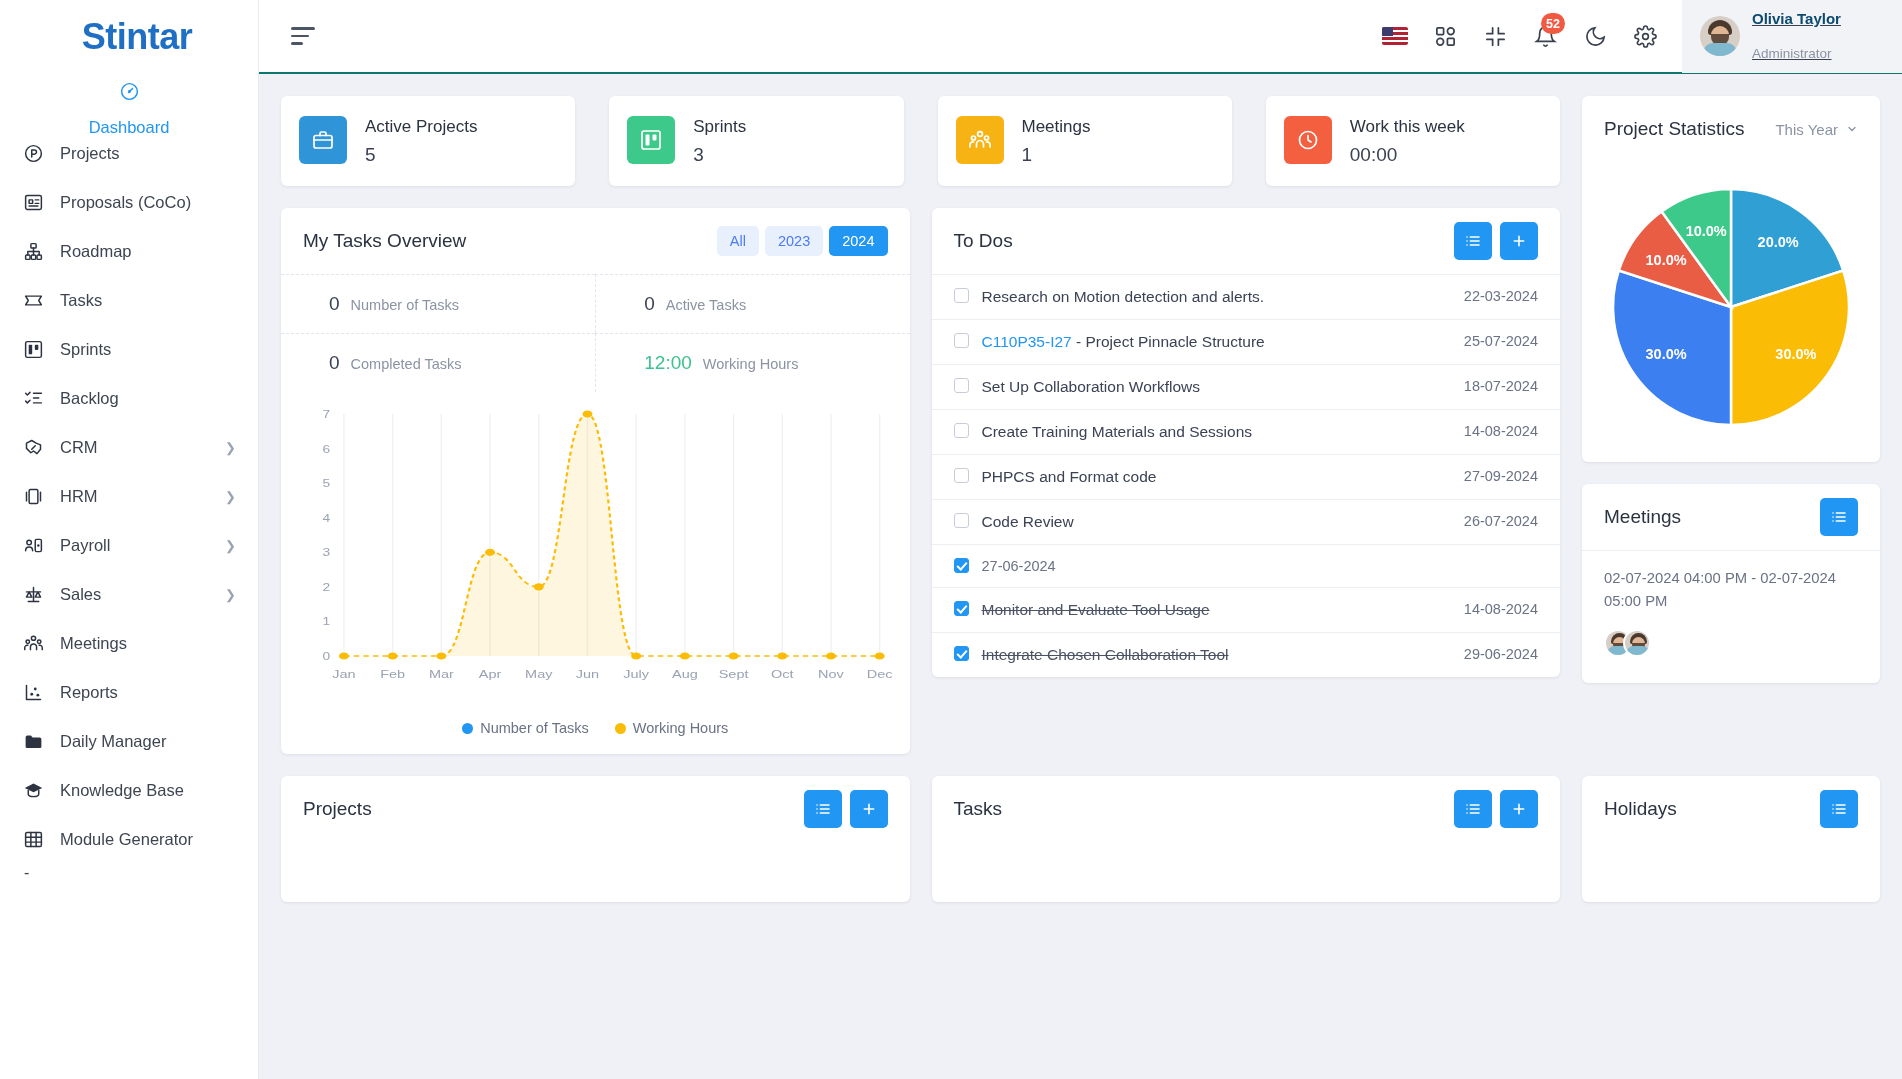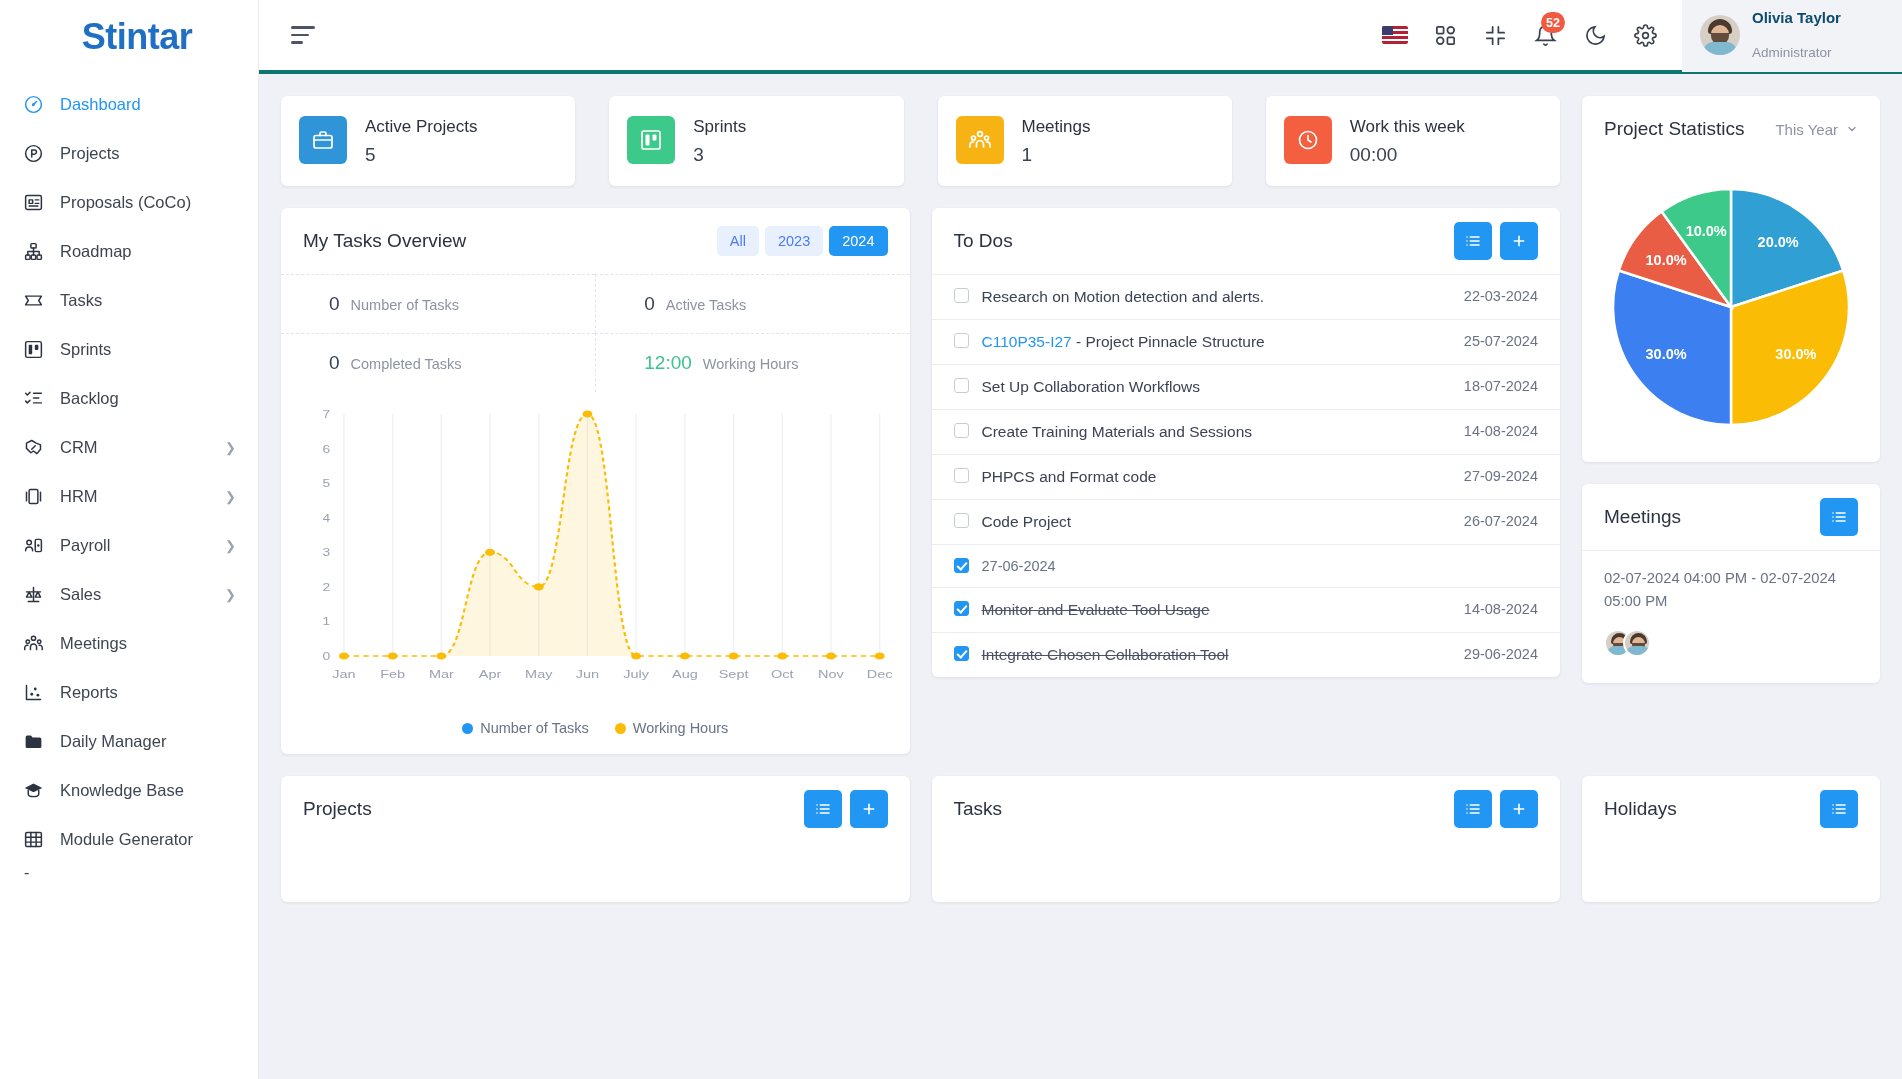--- a/index.html
+++ b/index.html
@@ -31,32 +31,33 @@
   .nav-item {
     display: flex; align-items: center; gap: 16px;
     padding: 0 22px; height: 49px;
     color: #3e4551; font-size: 16.5px;
     cursor: pointer; position: relative;
   }
   .nav-item .nav-ico {
     width: 22px; height: 22px; display: flex; align-items: center; justify-content: center;
     flex: 0 0 22px; color: #2d3340;
   }
-  .nav-item.active { color: #2196f3; }
+  .nav-item.active { color: #2196f3; flex-direction: column; }
   .nav-item.active .nav-ico { color: #2196f3; }
   .nav-label { flex: 1; white-space: nowrap; }
   .chev { color: #9aa3b2; font-size: 13px; margin-left: auto; }
   .nav-dash { padding-left: 24px; color: #3e4551; font-size: 16px; height: 30px; }
 
   
   .main { flex: 1; height: 1079px; display: flex; flex-direction: column; overflow: hidden; }
   .topbar {
     height: 74px; min-height: 74px; background: #ffffff;
     display: flex; align-items: center; padding-left: 32px;
-    border-bottom: 4px solid #0f766e;
+    border-bottom: 2px solid #0f766e;
+    text-decoration: underline;
   }
   .hamburger { width: 28px; cursor: pointer; display: flex; flex-direction: column; gap: 5px; }
   .hamburger i { display: block; height: 2.5px; background: #4b5563; border-radius: 2px; }
   .hamburger i:nth-child(1) { width: 24px; }
   .hamburger i:nth-child(2) { width: 18px; }
   .hamburger i:nth-child(3) { width: 12px; }
   .top-right { margin-left: auto; display: flex; align-items: center; height: 74px; }
   .top-ico {
     width: 50px; height: 74px; display: flex; align-items: center; justify-content: center;
     cursor: pointer; color: #3a414e; position: relative;
@@ -608,21 +609,21 @@
                     <span class="todo-txt"><span>Create Training Materials and Sessions</span></span>
                     <span class="todo-date">14-08-2024</span>
                   </div>
                   <div class="todo-row">
                     <span class="cbx"></span>
                     <span class="todo-txt"><span>PHPCS and Format code</span></span>
                     <span class="todo-date">27-09-2024</span>
                   </div>
                   <div class="todo-row">
                     <span class="cbx"></span>
-                    <span class="todo-txt"><span>Code Project</span></span>
+                    <span class="todo-txt"><span>Code Review</span></span>
                     <span class="todo-date">26-07-2024</span>
                   </div>
                   <div class="todo-row done">
                     <span class="cbx on"></span>
                     <span class="todo-date">27-06-2024</span>
                   </div>
                   <div class="todo-row done">
                     <span class="cbx on"></span>
                     <span class="todo-txt"><span>Monitor and Evaluate Tool Usage</span></span>
                     <span class="todo-date">14-08-2024</span>

